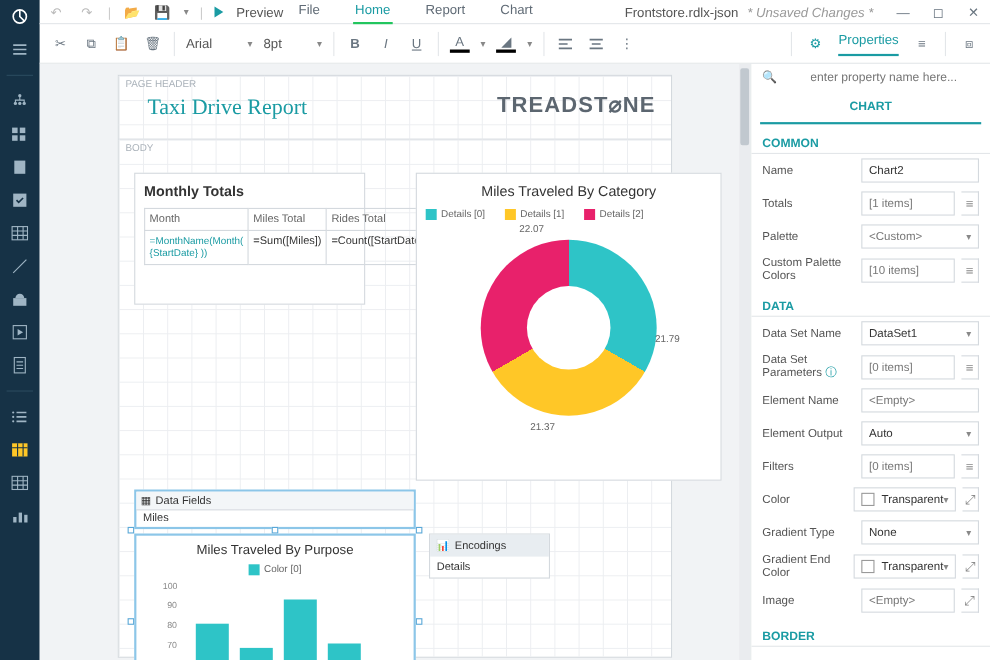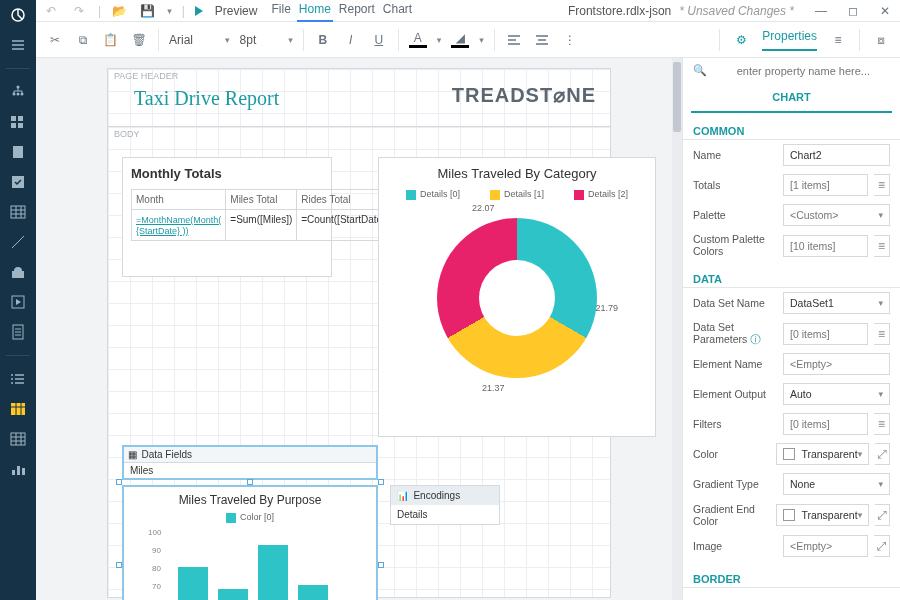--- a/index.html
+++ b/index.html
@@ -5,23 +5,23 @@
 *{box-sizing:border-box;margin:0;padding:0;font-family:"Segoe UI",Arial,sans-serif}
 body{width:900px;height:600px;overflow:hidden;background:#fff;font-size:12px;color:#333}
 .root{display:flex;height:600px}
 .rail{width:36px;background:#163246;display:flex;flex-direction:column;align-items:center;padding-top:6px;gap:12px}
 .rail .ic{width:18px;height:18px;color:#9fb5c4;display:flex;align-items:center;justify-content:center;cursor:pointer}
 .rail .ic.active{color:#fff}
 .rail .sep{height:1px;background:#2a4a5e;width:24px;margin:2px 0}
 .main{flex:1;display:flex;flex-direction:column}
 .topbar{height:22px;display:flex;align-items:center;border-bottom:1px solid #e3e6e9;padding:0 6px}
 .topbar .left{display:flex;align-items:center;gap:10px}
-.topbar .mid{display:flex;gap:4px;margin-left:12px}
+.topbar .mid{display:flex;gap:28px;margin-left:12px}
 .tab{padding:2px 2px 4px;color:#606b76;cursor:pointer}
-.tab.active{color:#1a9ba3;border-bottom:2px solid #3b82f6}
+.tab.active{color:#1a9ba3;border-bottom:2px solid #22c55e}
 .topbar .fill{flex:1}
 .docname{color:#555}
 .unsaved{color:#999;font-style:italic;margin-left:8px}
 .winbtns{display:flex;gap:14px;margin-left:18px;color:#555}
 .ribbon{height:36px;border-bottom:1px solid #e3e6e9;display:flex;align-items:center;padding:0 10px;gap:10px}
 .ribbon .grp{display:flex;align-items:center;gap:10px}
 .ribbon .div{width:1px;height:22px;background:#e3e6e9}
 .sel{display:flex;align-items:center;gap:32px;border:0;background:transparent;color:#555;cursor:pointer}
 .iconbtn{width:18px;height:18px;color:#6a7681;cursor:pointer;display:flex;align-items:center;justify-content:center}
 .ribbon .right{margin-left:auto;display:flex;align-items:center;gap:12px}
@@ -34,24 +34,24 @@
 .lbl{position:absolute;top:2px;left:6px;font-size:9px;color:#aab2ba}
 .title{font-size:20px;color:#1a9ba3;font-family:Georgia,serif;margin-top:14px;margin-left:16px}
 .logo{position:absolute;right:14px;top:14px;font-size:20px;font-weight:700;color:#5c6670;letter-spacing:1px;font-family:Arial}
 .body{position:relative;padding:6px}
 .card{background:#fff;border:1px solid #d4d9de;position:absolute}
 .monthly{left:14px;top:30px;width:210px;height:120px;padding:8px}
 .monthly h4{font-size:13px;font-weight:600;margin-bottom:8px}
 .mtbl{width:100%;border-collapse:collapse;font-size:10px}
 .mtbl td,.mtbl th{border:1px solid #d4d9de;padding:4px;text-align:left;vertical-align:top}
 .mtbl th{font-weight:400;color:#666}
-.expr{color:#1a9ba3;text-decoration:underline;font-size:9px}
+.expr{color:#1a9ba3;font-size:9px}
 .donutcard{left:270px;top:30px;width:278px;height:280px;text-align:center;padding:8px}
 .donutcard h4{font-size:13px;font-weight:500}
-.legend{display:flex;justify-content:center;gap:30px;margin-top:8px;font-size:9px;color:#666}
+.legend{display:flex;justify-content:flex-start;gap:18px;margin-top:8px;font-size:9px;color:#666}
 .sw{width:10px;height:10px;display:inline-block;margin-right:4px;vertical-align:middle}
 .donutwrap{position:relative;width:190px;height:190px;margin:3px auto 0}
 .donut{width:160px;height:160px;border-radius:50%;background:conic-gradient(#2ec4c7 0 120deg,#ffc727 120deg 240deg,#e8216b 240deg 360deg);position:absolute;left:15px;top:15px}
 .donut::after{content:"";position:absolute;inset:42px;background:#fff;border-radius:50%}
 .dl{position:absolute;font-size:9px;color:#666}
 .datafields{left:14px;top:318px;width:256px;border:2px solid #8cc6e8}
 .dfhdr{background:#f3f6f8;padding:2px 4px;font-size:10px;display:flex;align-items:center;gap:4px}
 .dfrow{padding:2px 6px;font-size:10px;border-top:1px solid #d4d9de}
 .barcard{left:14px;top:358px;width:256px;height:160px;border:2px solid #8cc6e8;text-align:center;padding:6px;background:#fff;position:absolute}
 .barcard h4{font-size:12px;font-weight:500;margin-bottom:5px}

